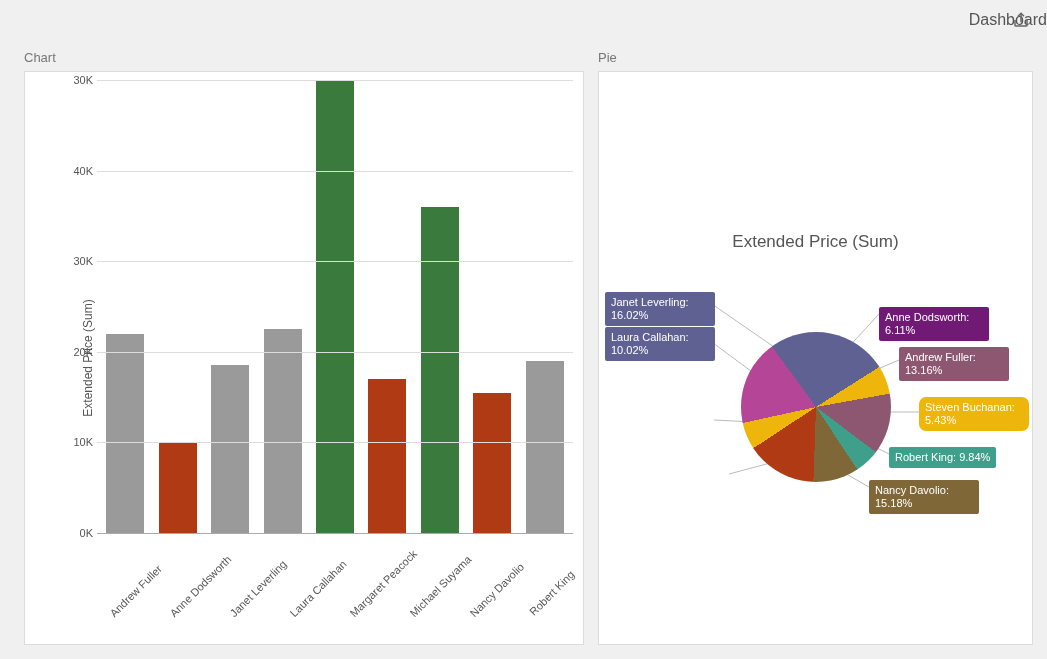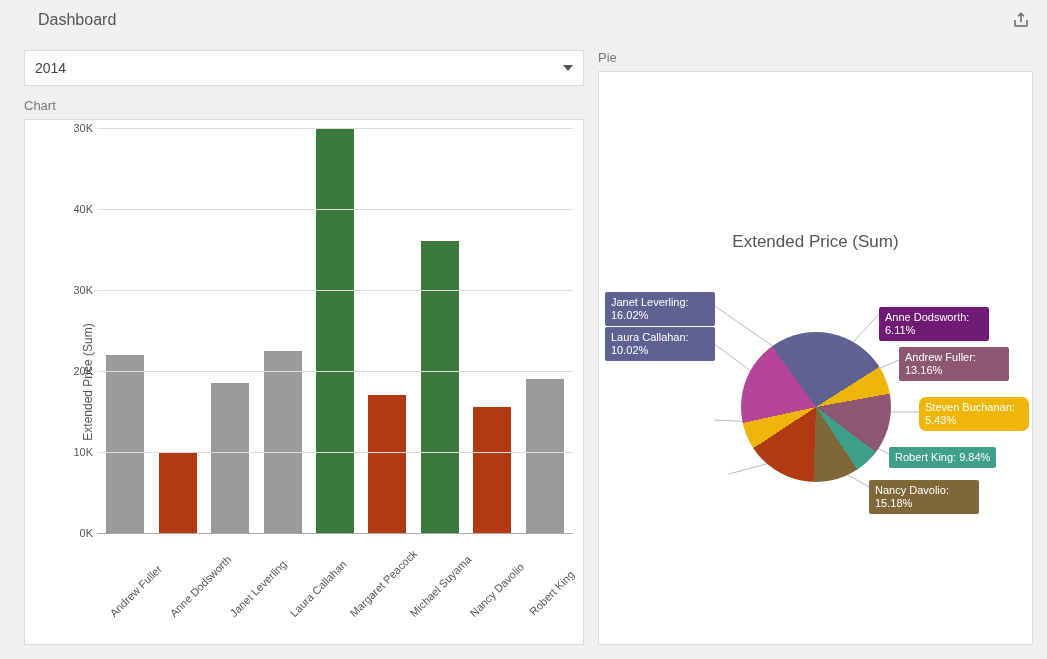--- a/index.html
+++ b/index.html
@@ -17,21 +17,21 @@
     height: 659px;
     position: relative;
     background: #f0f0f0;
     padding: 0px;
   }
 
   .header {
     height: 40px;
     display: flex;
     align-items: center;
-    justify-content: flex-start;
+    justify-content: flex-end;
     position: relative;
     margin-left: 38px;
   }
   .header-title {
     font-size: 16px;
     color: #555;
   }
   .export-btn {
     position: absolute;
     right: 14px;
@@ -219,24 +219,20 @@
         <path d="M12 3v12"></path>
         <path d="M8 7l4-4 4 4"></path>
       </svg>
     </div>
   </div>
 
   <div class="body">
 
     <div class="left-panel">
 
-      <div class="dropdown">
-        <span>2014</span>
-        <span class="caret"></span>
-      </div>
 
       <div class="section-label">Chart</div>
 
       <div class="chart-card">
         <div class="barchart">
           <div class="y-axis-label">Extended Price (Sum)</div>
           <div class="plot-area" id="plot-area">
             <div class="bars-row" id="bars-row">
                 <div class="bar" style="height: 44%; background: rgb(154, 154, 154);"></div>
                 <div class="bar" style="height: 20%; background: rgb(176, 58, 20);"></div>

